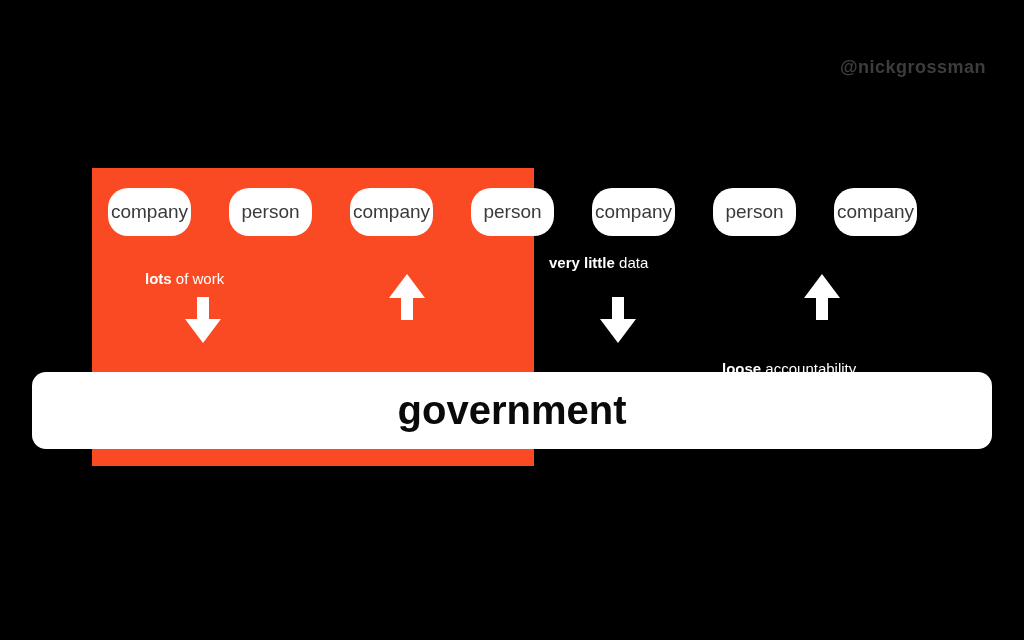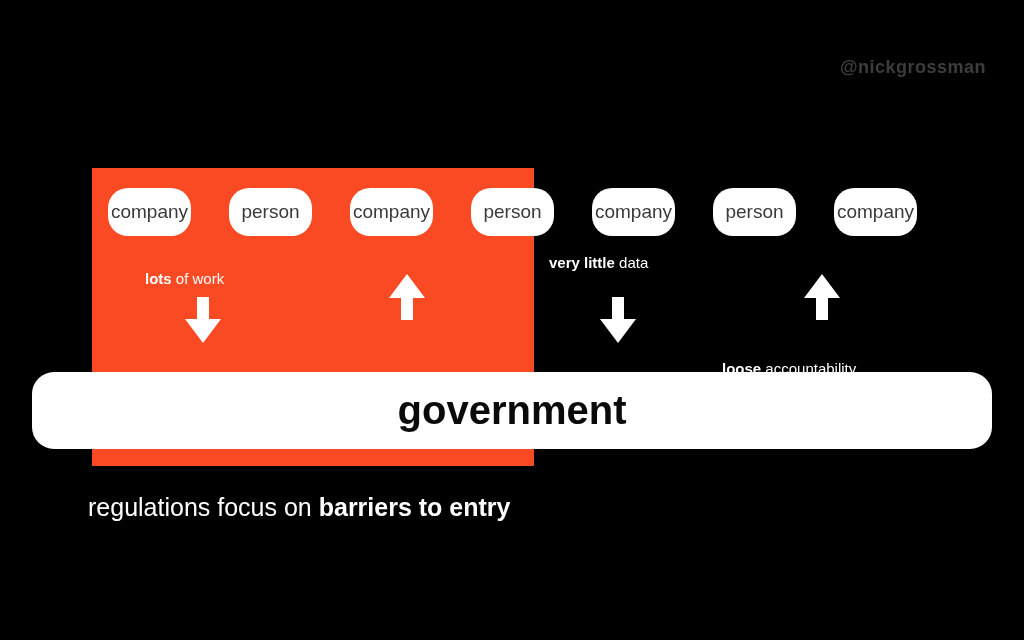--- a/index.html
+++ b/index.html
@@ -65,21 +65,21 @@
     height: 46px;
   }
   .arrow svg { display: block; width: 100%; height: 100%; }
   .gov-bar {
     position: absolute;
     left: 32px;
     top: 372px;
     width: 960px;
     height: 77px;
     background: #fff;
-    border-radius: 22px;
+    border-radius: 14px;
     display: flex;
     align-items: center;
     justify-content: center;
   }
   .gov-label {
     font-size: 40px;
     font-weight: bold;
     color: #0a0a0a;
   }
   .caption {
@@ -149,15 +149,14 @@
     <svg viewBox="0 0 40 46" xmlns="http://www.w3.org/2000/svg">
         <path d="M20 0 L38 24 h-12 v22 h-12 v-22 H2 Z" fill="#ffffff"></path>
       </svg>
   </div>
   <div class="anno" style="left:722px; top:321px;margin-top:39px;"><b>loose</b><span> accountability</span></div>
 
   <div class="gov-bar">
     <span class="gov-label">government</span>
   </div>
 
-  <div class="caption"><span>regulations focus on </span><b>barriers to entry</b></div>
 
 </div>
 
 </body></html>

